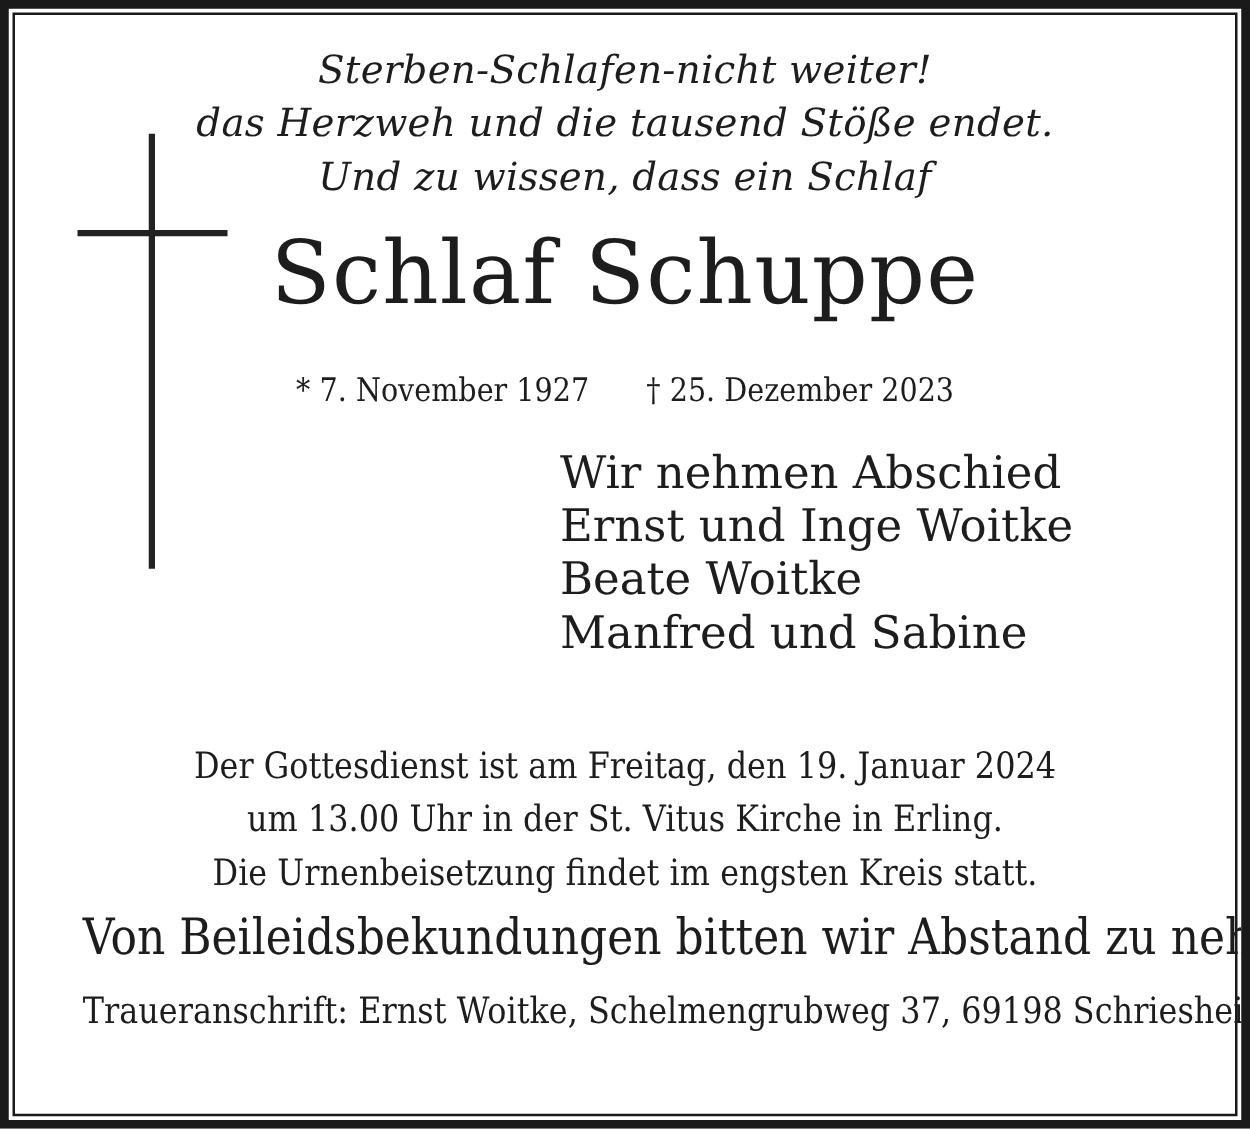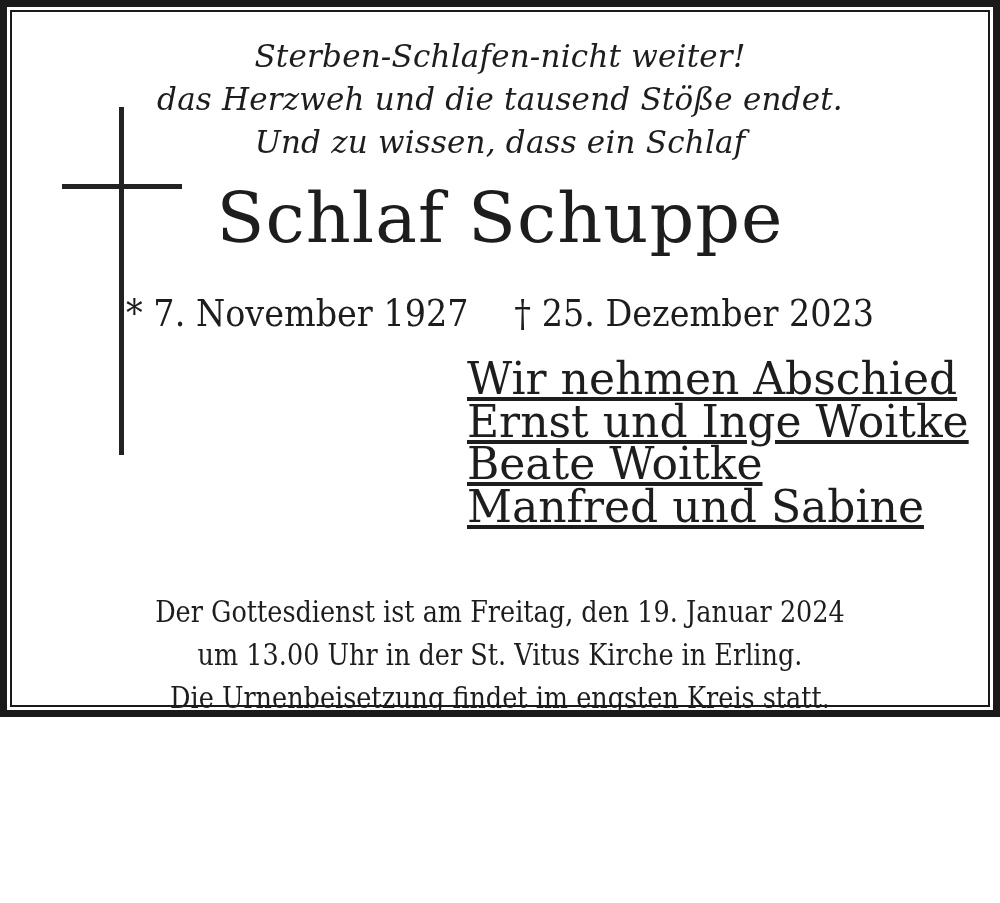--- a/index.html
+++ b/index.html
@@ -3,21 +3,21 @@
 <meta charset="utf-8">
 <style>
   html, body {
     margin: 0;
     padding: 0;
     background: #ffffff;
   }
   .page {
     position: relative;
     width: 1000px;
-    height: 717px;
+    height: 903px;
     box-sizing: border-box;
     background: #ffffff;
     border: 7px solid #1a1a1a;
     overflow: hidden;
     font-family: "DejaVu Serif", "Liberation Serif", serif;
     color: #1d1d1d;
   }
   
   .inner-frame {
     position: absolute;
@@ -64,37 +64,36 @@
     letter-spacing: 1px;
   }
 
   .dates-row {
     top: 283px;
     left: 0;
     width: 100%;
     display: flex;
     justify-content: center;
     white-space: nowrap;
-    font-size: 38px;
+    font-size: 26px;
     line-height: 46px;
   }
   .dates-inner {
     display: flex;
     gap: 52px;
     transform: scaleX(0.88);
     transform-origin: 50% 50%;
   }
 
   .farewell-block {
-    left: 460px;
+    left: 441px;
     top: 351px;
-    font-size: 44px;
+    font-size: 36px;
     line-height: 42.5px;
     white-space: nowrap;
-    text-decoration: underline;
   }
 
   .service-block {
     top: 584px;
     left: 0;
     width: 100%;
     text-align: center;
     font-size: 29px;
     line-height: 43px;
   }

